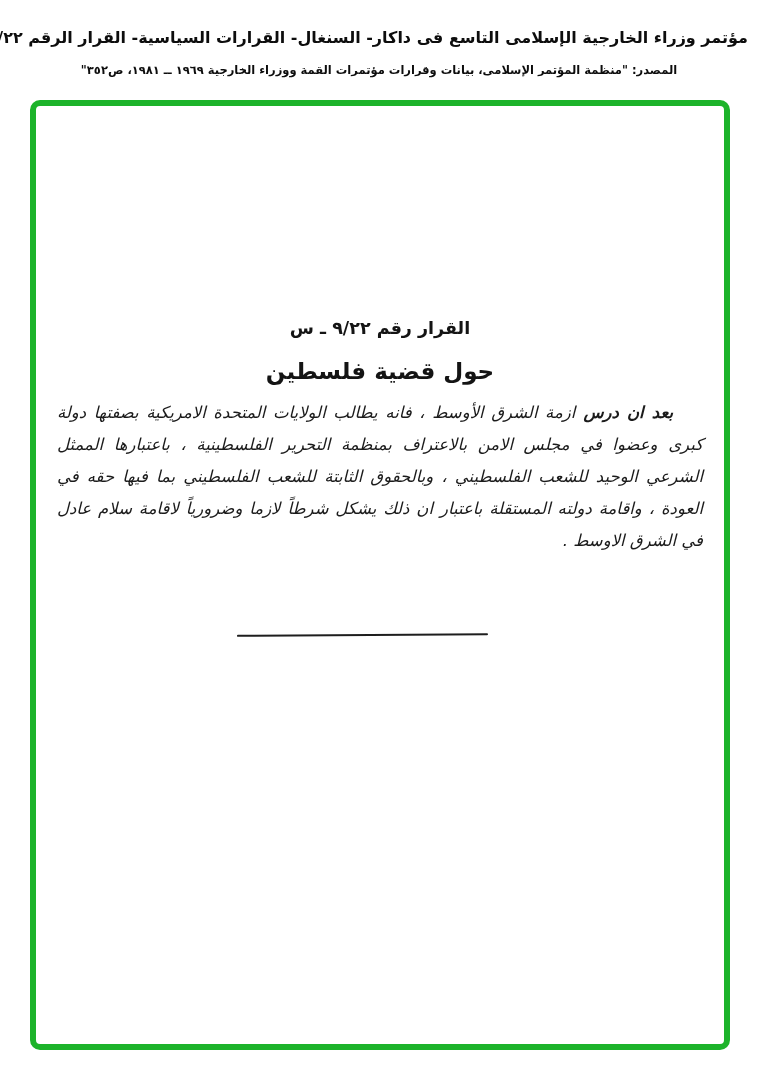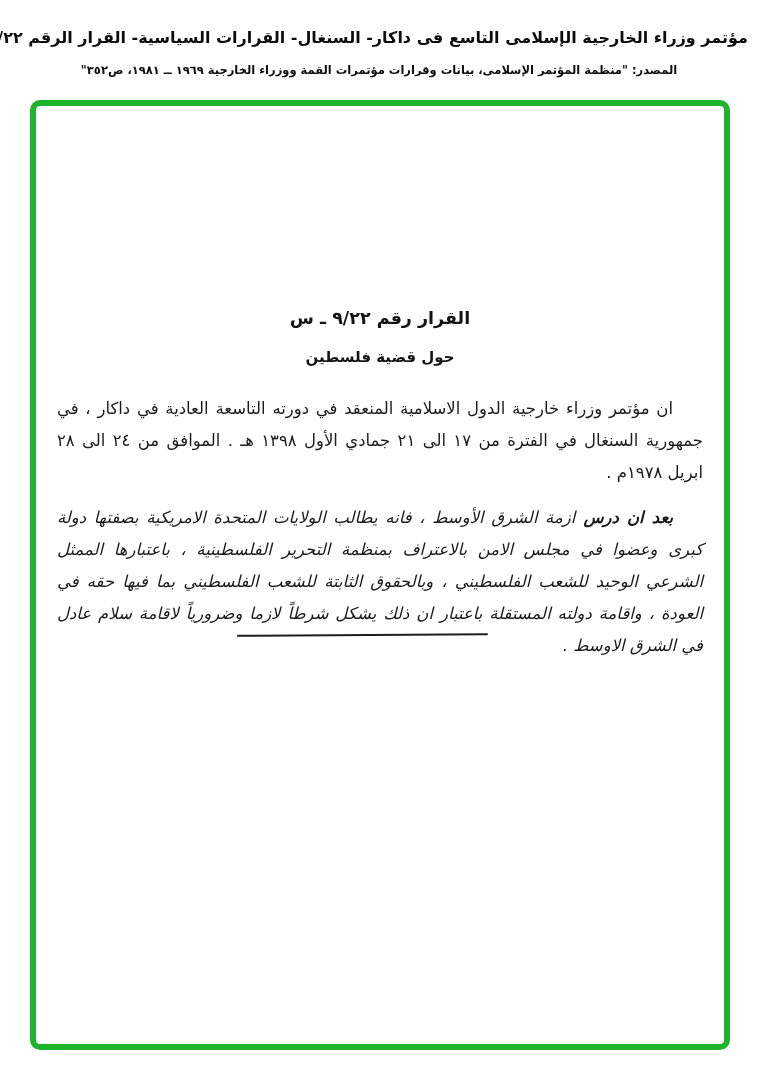--- a/index.html
+++ b/index.html
@@ -52,30 +52,30 @@
     box-sizing: border-box;
     border: 6px solid #1db32a;
     border-radius: 10px;
     background: #ffffff;
   }
   .doc {
     direction: rtl;
     padding: 202px 21px 0 21px;
   }
   .res-title {
-    margin: 0;
+    margin: 10px;
     text-align: center;
     font-size: 17.5px;
     font-weight: bold;
     color: #141414;
   }
   .subject-title {
     margin: 20px 0 0 0;
     text-align: center;
-    font-size: 15px;
+    font-size: 23px;
     font-weight: bold;
     color: #141414;
   }
   .para {
     margin: 0;
     font-size: 16.5px;
     line-height: 32px;
     text-align: justify;
     text-indent: 30px;
     color: #1b1b1b;
@@ -104,21 +104,20 @@
 
   <div class="hdr-source">المصدر: "منظمة المؤتمر الإسلامى، بيانات وقرارات مؤتمرات القمة ووزراء الخارجية ١٩٦٩ ــ ١٩٨١، ص٣٥٢"</div>
 
   <div class="frame" style="border-color: rgb(29, 179, 42);">
     <div class="doc">
 
       <h2 class="res-title">القرار رقم ٩/٢٢ ـ س</h2>
 
       <h3 class="subject-title">حول قضية فلسطين</h3>
 
-      <p class="para para-1">ان مؤتمر وزراء خارجية الدول الاسلامية المنعقد في دورته التاسعة العادية في داكار ، في جمهورية السنغال في الفترة من ١٧ الى ٢١ جمادي الأول ١٣٩٨ هـ . الموافق من ٢٤ الى ٢٨ ابريل ١٩٧٨م .</p>
 
       <p class="para para-2"><span class="lead-in">بعد ان درس </span><span>ازمة الشرق الأوسط ، فانه يطالب الولايات المتحدة الامريكية بصفتها دولة كبرى وعضوا في مجلس الامن بالاعتراف بمنظمة التحرير الفلسطينية ، باعتبارها الممثل الشرعي الوحيد للشعب الفلسطيني ، وبالحقوق الثابتة للشعب الفلسطيني بما فيها حقه في العودة ، واقامة دولته المستقلة باعتبار ان ذلك يشكل شرطاً لازما وضرورياً لاقامة سلام عادل في الشرق الاوسط .</span></p>
 
     </div>
   </div>
 
   <div class="separator"></div>
 
 </div>
 

